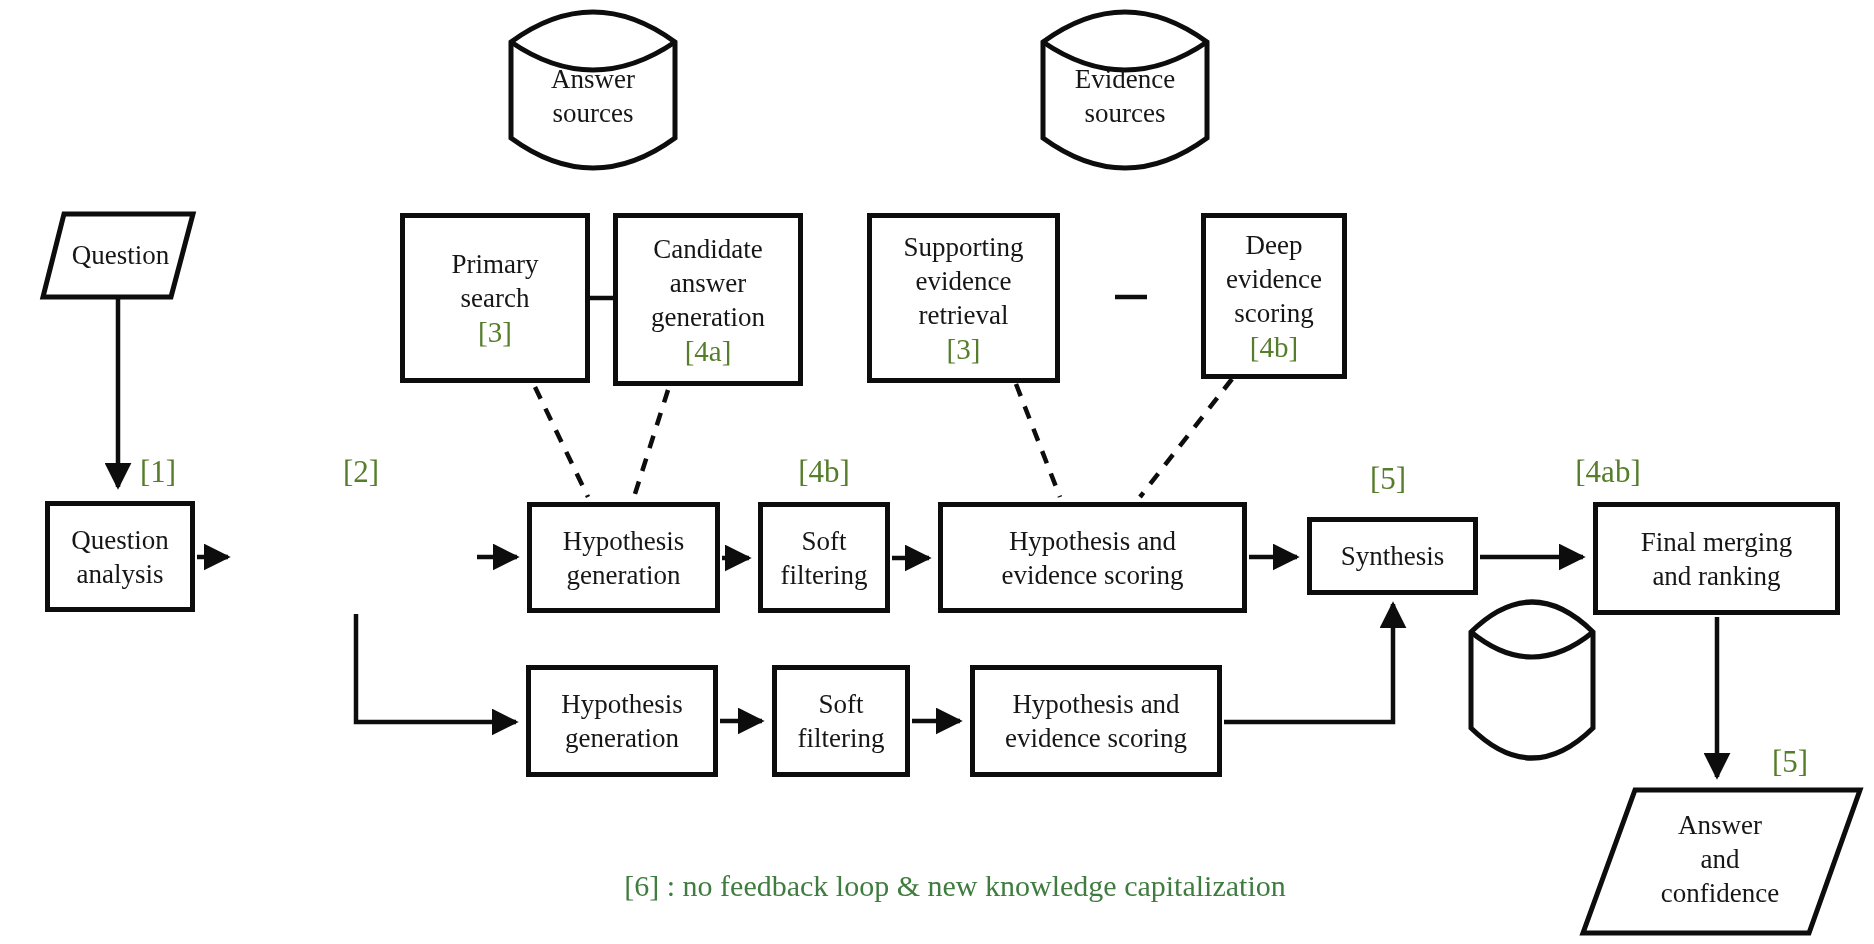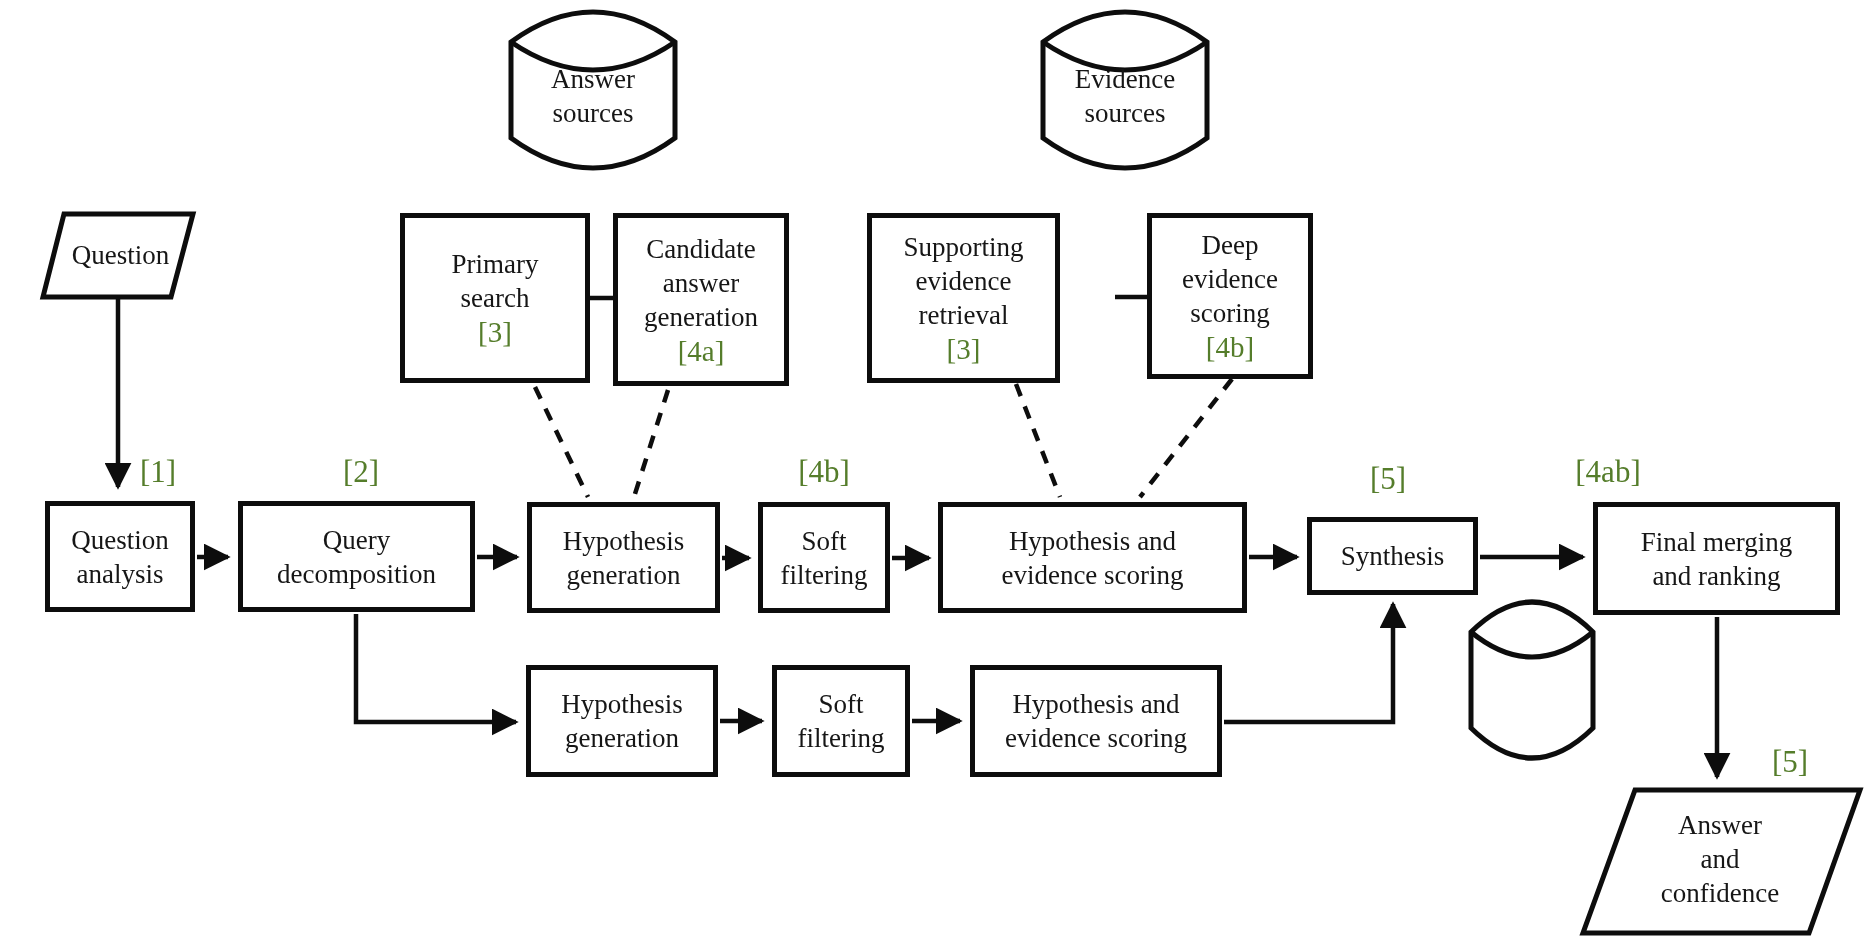--- a/index.html
+++ b/index.html
@@ -103,52 +103,48 @@
 and
 confidence</div>
 
   <div class="box" style="left:400px;top:213px;width:190px;height:170px">
     <div class="box-inner">
       <span class="box-label">Primary
 search</span>
       <span class="tag-inline">[3]</span>
     </div>
   </div>
-  <div class="box" style="left:613px;top:213px;width:176px;height:173px">
+  <div class="box" style="left:613px;top:213px;width:190px;height:173px">
     <div class="box-inner">
       <span class="box-label">Candidate
 answer
 generation</span>
       <span class="tag-inline">[4a]</span>
     </div>
   </div>
   <div class="box" style="left:867px;top:213px;width:193px;height:170px">
     <div class="box-inner">
       <span class="box-label">Supporting
 evidence
 retrieval</span>
       <span class="tag-inline">[3]</span>
     </div>
   </div>
-  <div class="box" style="left:1147px;top:213px;width:166px;height:166px">
+  <div class="box" style="left:1201px;top:213px;width:146px;height:166px">
     <div class="box-inner">
       <span class="box-label">Deep
 evidence
 scoring</span>
       <span class="tag-inline">[4b]</span>
     </div>
   </div>
 
   <div class="box" style="left:45px;top:501px;width:150px;height:111px">
     <span class="box-label">Question
 analysis</span>
-  </div>
-  <div class="box" style="left:238px;top:501px;width:237px;height:111px">
-    <span class="box-label">Query
-decomposition</span>
   </div>
   <div class="box" style="left:527px;top:502px;width:193px;height:111px">
     <span class="box-label">Hypothesis
 generation</span>
   </div>
   <div class="box" style="left:758px;top:502px;width:132px;height:111px">
     <span class="box-label">Soft
 filtering</span>
   </div>
   <div class="box" style="left:938px;top:502px;width:309px;height:111px">
@@ -176,14 +172,15 @@
 evidence scoring</span>
   </div>
 
   <div class="tag-float" style="left:128px;top:453px;width:60px">[1]</div>
   <div class="tag-float" style="left:311px;top:453px;width:100px">[2]</div>
   <div class="tag-float" style="left:774px;top:453px;width:100px">[4b]</div>
   <div class="tag-float" style="left:1338px;top:460px;width:100px">[5]</div>
   <div class="tag-float" style="left:1548px;top:453px;width:120px">[4ab]</div>
   <div class="tag-float" style="left:1740px;top:743px;width:100px">[5]</div>
 
+  <div class="note" style="left:520px;top:868px;width:870px">[6] : no feedback loop &amp; new knowledge capitalization</div>
 
 </div>
 
 </body></html>

